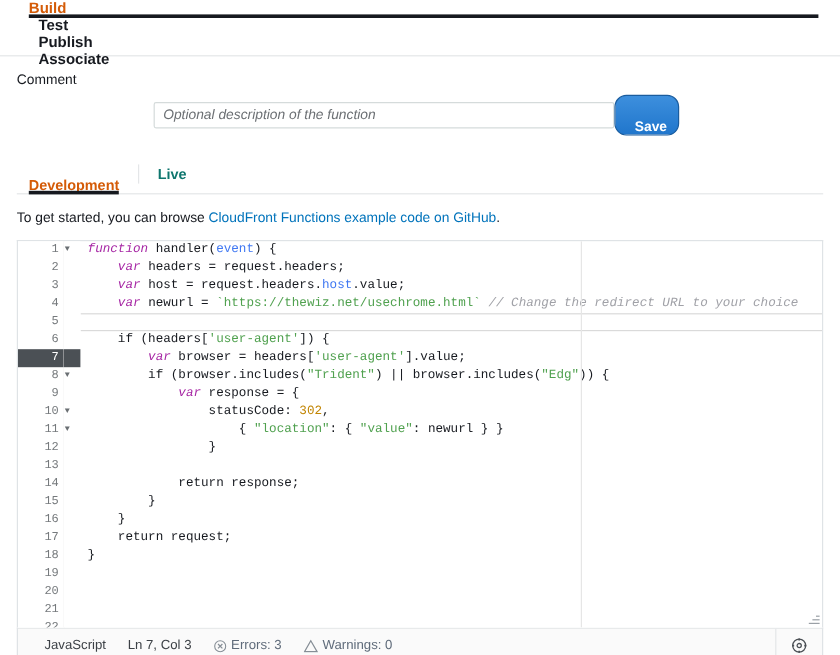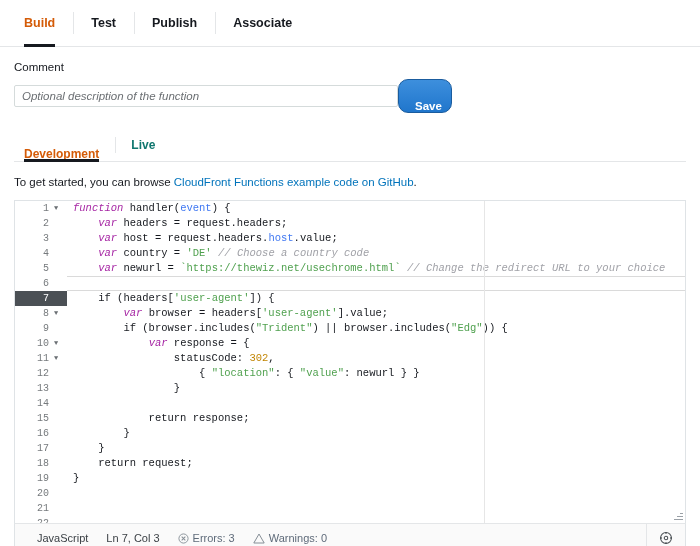--- a/index.html
+++ b/index.html
@@ -18,20 +18,21 @@
   }
 
   
   .tabbar {
     display: flex;
     align-items: stretch;
     height: 47px;
     padding-left: 14px;
     border-bottom: 1px solid #e4e6e8;
     box-sizing: border-box;
+    flex-direction: column;
   }
   .tab {
     position: relative;
     display: flex;
     align-items: center;
     font-size: 12.5px;
     font-weight: bold;
     color: #16191f;
     padding: 0 18px;
     cursor: pointer;
@@ -65,21 +66,21 @@
     position: relative;
   }
   .comment-label {
     font-size: 11.5px;
     color: #16191f;
     margin-bottom: 6px;
   }
   .comment-row {
     display: flex;
     align-items: center;
-    justify-content: flex-start;
+    justify-content: center;
   }
   .comment-input {
     width: 384px;
     height: 22px;
     box-sizing: border-box;
     border: 1px solid #d5dbdb;
     border-radius: 2px;
     padding: 2px 7px;
     font-family: "Liberation Sans", sans-serif;
     font-size: 11.5px;
@@ -392,21 +393,20 @@
         <div class="fold-line"></div>
         <div class="fold-line"></div>
         <div class="fold-line"></div>
         <div class="fold-line"></div>
         <div class="fold-line"></div>
       </div>
     <div class="code-area" id="codearea">
         <div class="code-line"><span class="kw">function </span><span class="pun">handler(</span><span class="par">event</span><span class="pun">) {</span></div>
         <div class="code-line"><span class="pun">    </span><span class="kw">var </span><span class="pun">headers = request.headers;</span></div>
         <div class="code-line"><span class="pun">    </span><span class="kw">var </span><span class="pun">host = request.headers.</span><span class="par">host</span><span class="pun">.value;</span></div>
-        <div class="code-line"><span class="pun">    </span><span class="kw">var </span><span class="pun">country = </span><span class="str">'DE'</span><span class="pun"> </span><span class="cmt">// Choose a country code</span></div>
         <div class="code-line"><span class="pun">    </span><span class="kw">var </span><span class="pun">newurl = </span><span class="str">`https://thewiz.net/usechrome.html`</span><span class="pun"> </span><span class="cmt">// Change the redirect URL to your choice</span></div>
         <div class="code-line active"><span class="pun"></span></div>
         <div class="code-line"><span class="pun">    if (headers[</span><span class="str">'user-agent'</span><span class="pun">]) {</span></div>
         <div class="code-line"><span class="pun">        </span><span class="kw">var </span><span class="pun">browser = headers[</span><span class="str">'user-agent'</span><span class="pun">].value;</span></div>
         <div class="code-line"><span class="pun">        if (browser.includes(</span><span class="str">"Trident"</span><span class="pun">) || browser.includes(</span><span class="str">"Edg"</span><span class="pun">)) {</span></div>
         <div class="code-line"><span class="pun">            </span><span class="kw">var </span><span class="pun">response = {</span></div>
         <div class="code-line"><span class="pun">                statusCode: </span><span class="num">302</span><span class="pun">,</span></div>
         <div class="code-line"><span class="pun">                    { </span><span class="str">"location"</span><span class="pun">: { </span><span class="str">"value"</span><span class="pun">: newurl } }</span></div>
         <div class="code-line"><span class="pun">                }</span></div>
         <div class="code-line"><span class="pun"></span></div>

